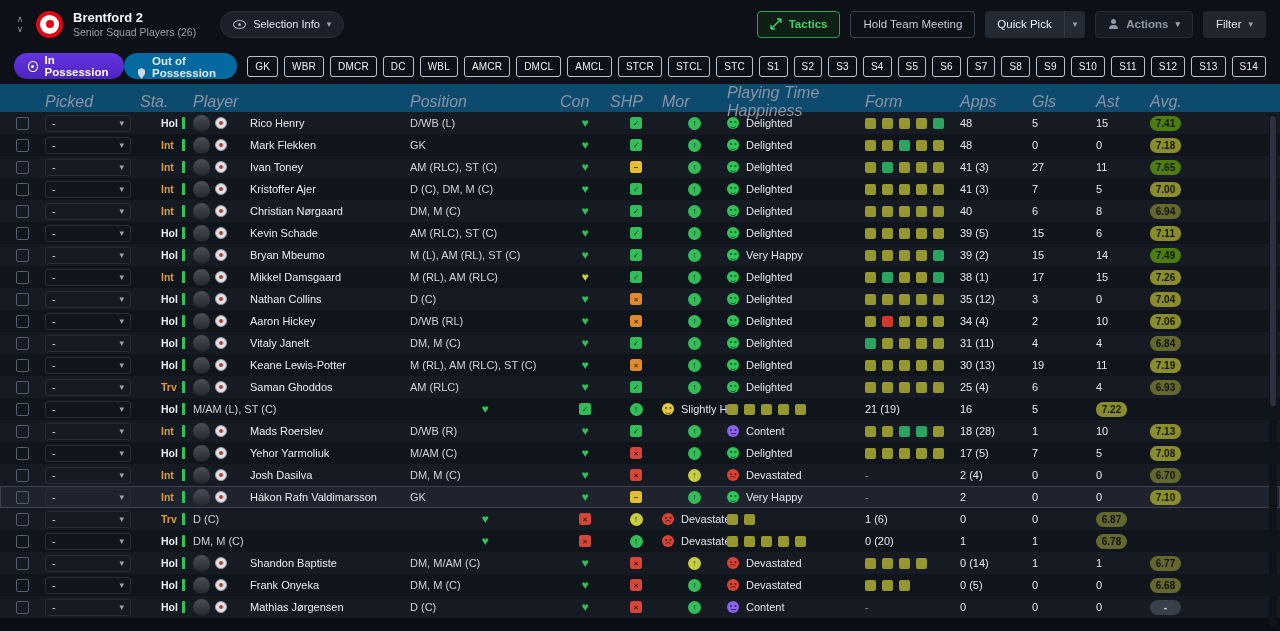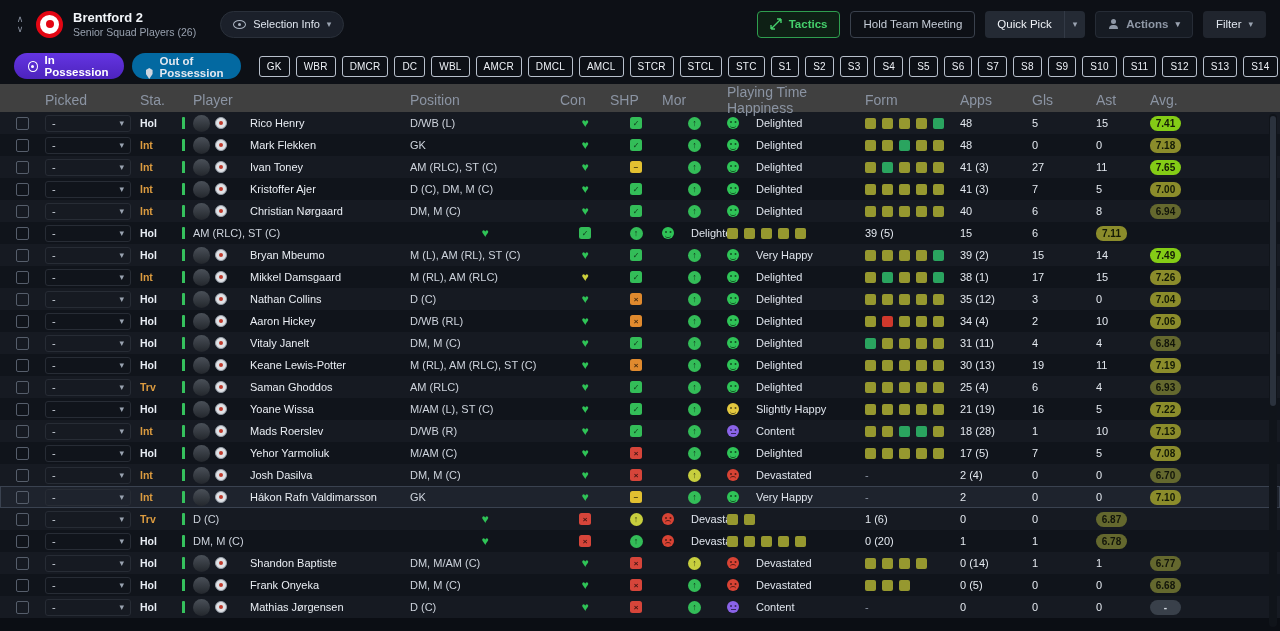--- a/index.html
+++ b/index.html
@@ -31,46 +31,46 @@
   .btn-outline { background:transparent; border-color:#3a414d; color:#c6cdd8; }
   .btn-split { display:inline-flex; height:27px; border-radius:4px; overflow:hidden; cursor:pointer; }
   .btn-split .main { display:flex; align-items:center; padding:0 12px; background:#242a34; color:#eef1f6; font-size:11.5px; }
   .btn-split .arrow { display:flex; align-items:center; padding:0 8px; background:#242a34; border-left:1px solid #333a46; }
   .btn-actions { background:#161b23; border-color:#262c36; color:#8f98a6;font-weight:bold; }
   .icon-person { width:11px; height:10px; position:relative; display:inline-block; }
   .icon-person::before { content:""; position:absolute; top:0; left:3px; width:5px; height:5px; border-radius:50%; background:#8f98a6; }
   .icon-person::after { content:""; position:absolute; bottom:0; left:1px; width:9px; height:4px; border-radius:5px 5px 0 0; background:#8f98a6; }
 
   
-  .filterbar { height:36px; display:flex; align-items:center; padding:0 14px; gap:8px; background:#0d1016; }
+  .filterbar { height:36px; display:flex; align-items:center; padding:0 14px; gap:0; background:#0d1016; }
   .tab { display:inline-flex; align-items:center; gap:7px; height:26px; padding:0 14px; border-radius:14px; font-size:11.5px; font-weight:bold; cursor:pointer; }
   .tab-active { background:linear-gradient(180deg,#6435e2,#4d23bd); color:#ffffff; }
   .tab-inactive { background:#0369a1; color:#e3e8f0;align-items:flex-end; }
   .icon-ball { width:11px; height:11px; border:1.5px solid #ffffff; border-radius:50%; position:relative; display:inline-block; }
   .icon-ball::after { content:""; position:absolute; left:50%; top:50%; width:3px; height:3px; margin:-1.5px 0 0 -1.5px; border-radius:50%; background:#ffffff; }
   .icon-shield { width:10px; height:11px; background:#cfd6e0; display:inline-block;
     clip-path:polygon(50% 0,100% 18%,100% 55%,50% 100%,0 55%,0 18%); }
   .chips { display:flex; align-items:center; gap:6px; margin-left:10px; }
   .chip { display:inline-flex; align-items:center; justify-content:center; height:21px; padding:0 7px; border:1px solid #b9c1cd; border-radius:3px; font-size:10px; color:#eef1f6; letter-spacing:.2px; cursor:pointer; }
 
   
   .grid { display:grid; grid-template-columns:29px 95px 53px 217px 150px 50px 52px 65px 138px 95px 72px 64px 54px auto;
           align-items:center; padding-left:16px; }
-  .thead { height:28px; color:#8b94a3; font-size:14px; background:#404040; }
+  .thead { height:28px; color:#8b94a3; font-size:16px; background:#0c4a6e;font-style:italic; }
   .thead .hc { padding-right:4px; }
   .h-center { text-align:left; }
   .tbody { }
   .row { height:22px; background:#10141b; cursor:default; }
   .row.odd { background:#161a22; }
   .row.hl { background:#1e232d; box-shadow:inset 0 0 0 1px #3a4250; }
   .cell { display:flex; align-items:center; overflow:hidden; white-space:nowrap; }
   .checkbox { width:13px; height:13px; border:1.5px solid #565e6b; border-radius:2px; display:inline-block; cursor:pointer; }
   .picked-box { display:inline-flex; align-items:center; justify-content:space-between; width:86px; height:17px; padding:0 6px; border:1px solid #272c35; border-radius:3px; cursor:pointer; }
   .picked-val { color:#cdd3dc; }
-  .c-sta { position:relative; }
+  .c-sta { position:relative;margin-left:21px; }
   .sta-label { font-size:10.5px; font-weight:bold; }
   .sta-hol { color:#e8edf4; }
   .sta-int { color:#dd9c40; }
   .sta-trv { color:#dd9c40; }
   .sta-bar { position:absolute; right:8px; width:3px; height:13px; border-radius:1px; background:#35c15d; }
   .avatar { width:17px; height:17px; border-radius:50%; background:linear-gradient(180deg,#4a5058,#23272d); flex:0 0 auto; }
   .mini-crest { width:12px; height:12px; border-radius:50%; background:#dfe2e6; border:1px solid #9aa1ab; position:relative; flex:0 0 auto; margin-left:5px; }
   .mini-crest::after { content:""; position:absolute; left:50%; top:50%; width:4px; height:4px; margin:-2px 0 0 -2px; border-radius:50%; background:#c0392b; }
   .pname { margin-left:23px; color:#e9edf3; cursor:pointer; }
   .c-pos { color:#cdd3dc; }
@@ -89,30 +89,30 @@
   .face { width:12px; height:12px; border-radius:50%; position:relative; flex:0 0 auto; }
   .face::before { content:""; position:absolute; top:3.5px; left:2.5px; width:2px; height:2px; border-radius:50%; background:rgba(0,0,0,.6); box-shadow:4.5px 0 0 rgba(0,0,0,.6); }
   .face::after { content:""; position:absolute; left:3px; top:6px; width:6px; height:3.5px; border-radius:0 0 6px 6px; border-bottom:1.3px solid rgba(0,0,0,.6); }
   .face-devastated::after { top:7px; border-bottom:none; border-top:1.3px solid rgba(0,0,0,.6); border-radius:6px 6px 0 0; }
   .face-content::after { top:8px; border-bottom:1.3px solid rgba(0,0,0,.6); border-radius:0; width:5px; left:3.5px; height:0; }
   .face-delighted { background:#2fc457; }
   .face-very-happy { background:#2fc457; }
   .face-slightly-happy { background:#e3c83f; }
   .face-content { background:#8a63e8; }
   .face-devastated { background:#d84334; }
-  .happy-label { margin-left:17px; color:#dfe4ec; }
+  .happy-label { margin-left:7px; color:#dfe4ec; }
   .c-form { gap:6px; }
   .sq { width:11px; height:11px; border-radius:2px; display:inline-block; }
   .sq-o { background:#96982f; }
   .sq-t { background:#2aa45f; }
   .sq-r { background:#cf382c; }
   .form-empty { color:#8b94a3; }
   .c-apps,.c-gls,.c-ast { color:#e3e8ef; }
   .avg-badge { min-width:31px; height:15px; border-radius:8px; display:inline-flex; align-items:center; justify-content:center; font-size:10px; font-weight:bold; padding:0 5px; }
-  .avg-high { background:#84cc16; color:#141a06; }
+  .avg-high { background:#4d7c0f; color:#141a06; }
   .avg-mid { background:#8b8c2b; color:#141a06;border-radius:7px; }
   .avg-low { background:#64682e; color:#12150a; }
   .avg-na { background:#39404a; color:#d6dce4; }
 
   
   .scrollbar { position:absolute; right:3px; top:114px; bottom:4px; width:8px; border-radius:4px; background:#10141a; }
   .scroll-thumb { position:absolute; top:2px; left:1px; width:6px; height:290px; border-radius:3px; background:#2b323d; cursor:grab; }
 </style>
 </head>
 <body>
@@ -466,20 +466,25 @@
     <div class="cell">
       <span class="picked-box">
         <span class="picked-val">-</span>
         <span class="chev">▾</span>
       </span>
     </div>
     <div class="cell c-sta">
       <span class="sta-label sta-hol">Hol</span>
       <span class="sta-bar"></span>
     </div>
+    <div class="cell">
+      <span class="avatar"></span>
+      <span class="mini-crest"></span>
+      <span class="pname">Kevin Schade</span>
+    </div>
     <div class="cell c-pos">AM (RLC), ST (C)</div>
     <div class="cell c-con">
           <span class="heart heart-green">♥</span>
         </div>
     <div class="cell c-shp">
           <span class="shp-box shp-check">✓</span>
         </div>
     <div class="cell c-mor">
           <span class="mor-circle mor-green">↑</span>
         </div>
@@ -844,25 +849,20 @@
         </div>
     <div class="cell">
       <span class="picked-box">
         <span class="picked-val">-</span>
         <span class="chev">▾</span>
       </span>
     </div>
     <div class="cell c-sta">
       <span class="sta-label sta-hol">Hol</span>
       <span class="sta-bar"></span>
-    </div>
-    <div class="cell">
-      <span class="avatar"></span>
-      <span class="mini-crest"></span>
-      <span class="pname">Yoane Wissa</span>
     </div>
     <div class="cell c-pos">M/AM (L), ST (C)</div>
     <div class="cell c-con">
           <span class="heart heart-green">♥</span>
         </div>
     <div class="cell c-shp">
           <span class="shp-box shp-check">✓</span>
         </div>
     <div class="cell c-mor">
           <span class="mor-circle mor-green">↑</span>

